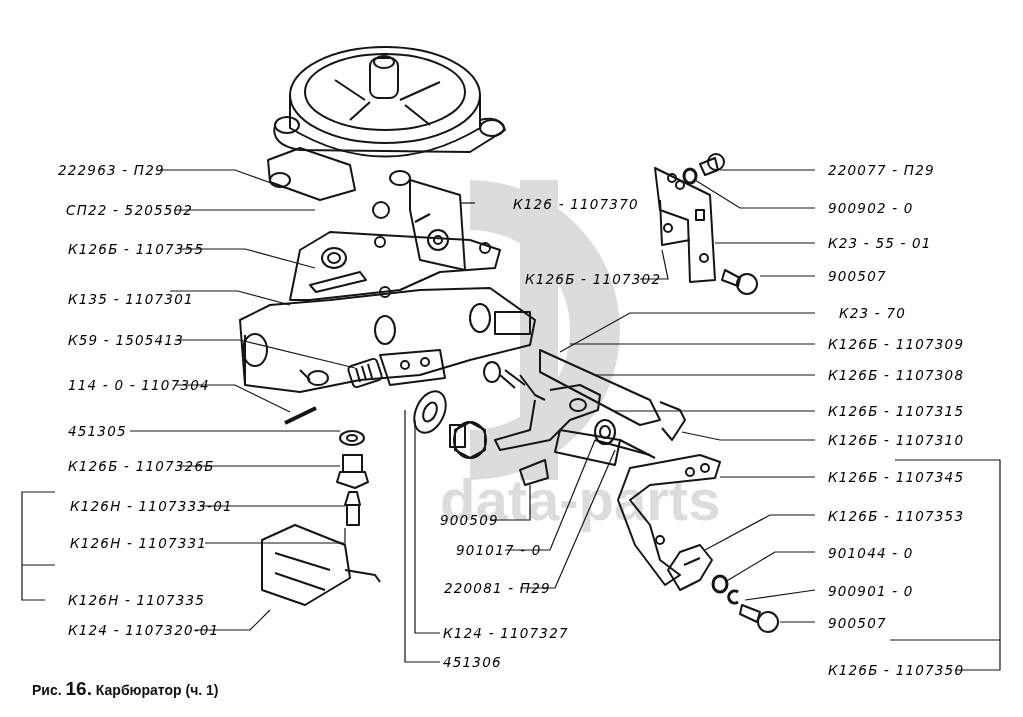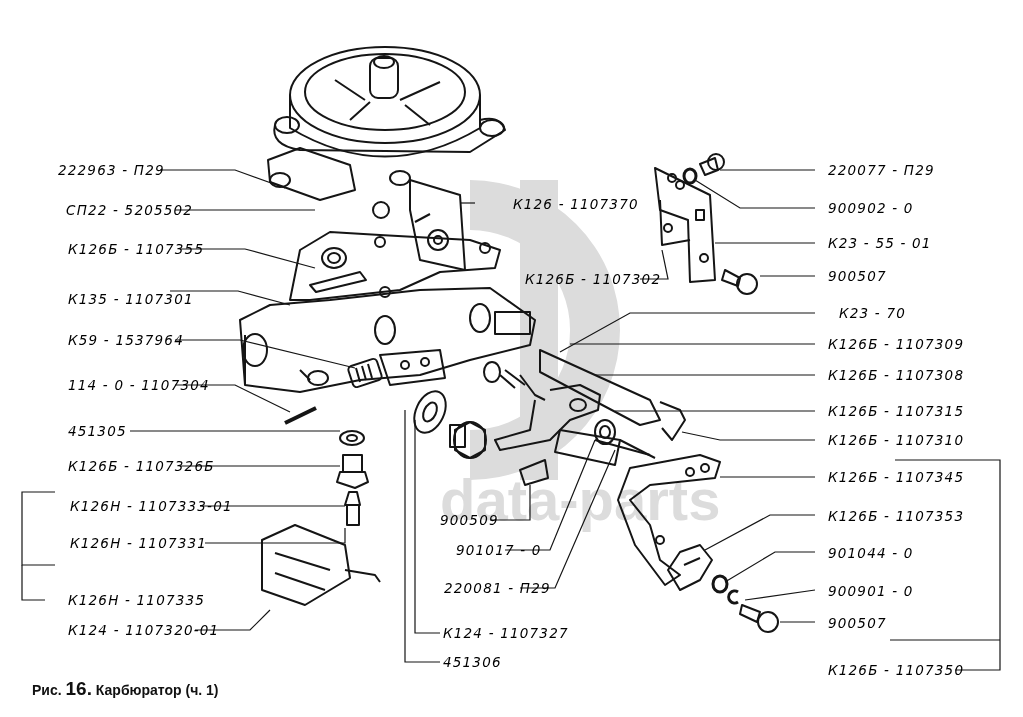--- a/index.html
+++ b/index.html
@@ -198,21 +198,21 @@
     <path d="M440 662 L405 662 L405 410"></path>
     <path d="M55 492 L22 492 L22 565 L55 565"></path>
     <path d="M22 565 L22 600 L45 600"></path>
   </g>
 </svg>
 
 <div class="lbl" style="left:58px; top:162px;">222963 - П29</div>
 <div class="lbl" style="left:66px; top:202px;">СП22 - 5205502</div>
 <div class="lbl" style="left:68px; top:241px;">К126Б - 1107355</div>
 <div class="lbl" style="left:68px; top:283px;margin-top:8px;">К135 - 1107301</div>
-<div class="lbl" style="left:68px; top:332px;">К59 - 1537964</div>
+<div class="lbl" style="left:68px; top:332px;">К59 - 1505413</div>
 <div class="lbl" style="left:68px; top:377px;">114 - 0 - 1107304</div>
 <div class="lbl" style="left:68px; top:423px;">451305</div>
 <div class="lbl" style="left:68px; top:458px;">К126Б - 1107326Б</div>
 <div class="lbl" style="left:70px; top:498px;">К126Н - 1107333-01</div>
 <div class="lbl" style="left:70px; top:535px;">К126Н - 1107331</div>
 <div class="lbl" style="left:68px; top:592px;">К126Н - 1107335</div>
 <div class="lbl" style="left:68px; top:622px;">К124 - 1107320-01</div>
 
 <div class="lbl" style="left:492px; top:196px;margin-left:21px;">К126 - 1107370</div>
 <div class="lbl" style="left:525px; top:271px;">К126Б - 1107302</div>

